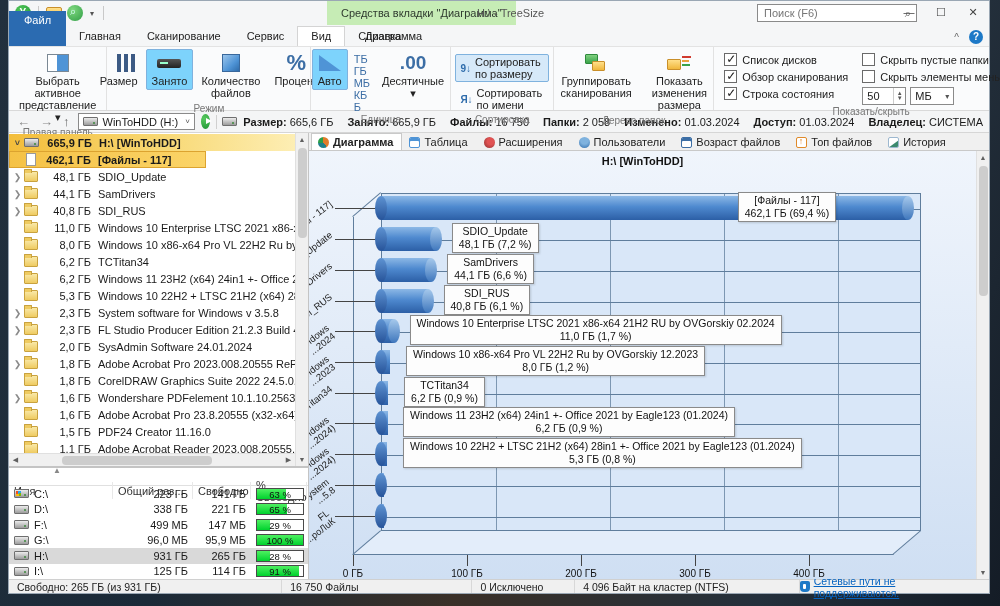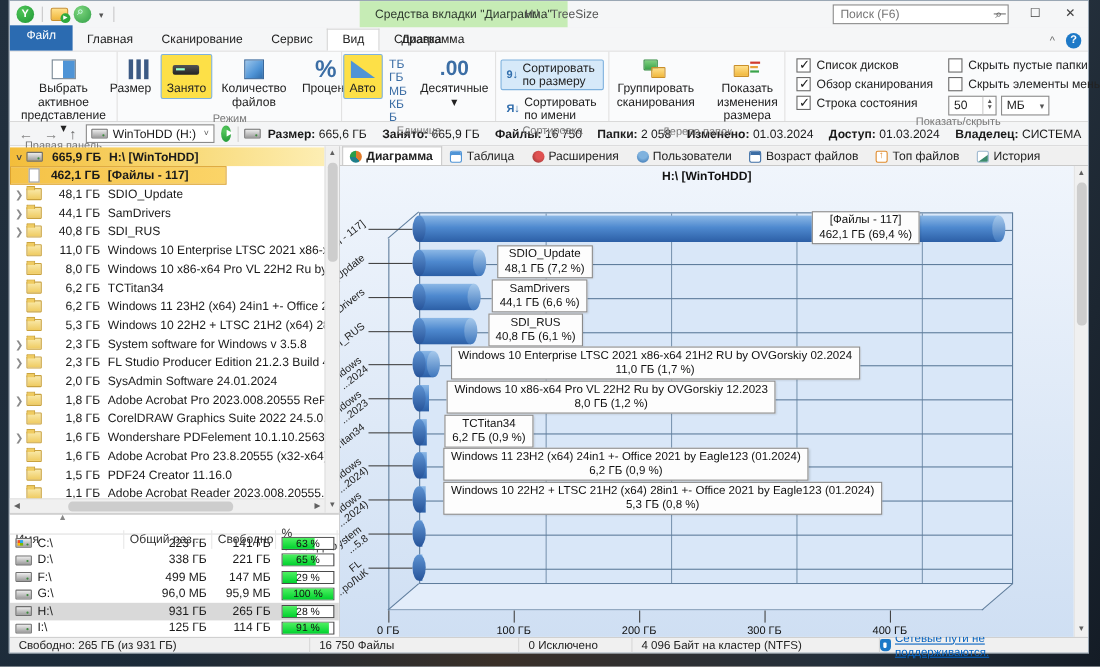--- a/index.html
+++ b/index.html
@@ -22,37 +22,37 @@
   .win-title { position:absolute; left:468px; top:0; height:24px; line-height:24px; color:#555; }
   .searchbox { position:absolute; left:748px; top:3px; width:160px; height:18px; background:#fff; border:1px solid #8a8a8a; display:flex; align-items:center; }
   .searchbox span.ph { flex:1; padding-left:6px; color:#767676; }
   .searchbox .mag { color:#555; font-size:11px; padding-right:5px; }
   .winbtns { position:absolute; right:0; top:0; height:24px; display:flex; }
   .winbtn { width:32px; height:24px; text-align:center; line-height:22px; color:#444; font-size:11px; }
 
   
   .tabrow { height:22px; background:#f5f6f7; display:flex; align-items:flex-end; position:relative; border-bottom:1px solid #e3e3e3; flex:0 0 auto; }
   .mtab { padding:3px 13px 4px; color:#222; }
-  .mtab.file { background:#2b6bb1; color:#fff; padding:3px 15px 8px; }
+  .mtab.file { background:#2b6bb1; color:#fff; padding:3px 15px 20px; }
   .mtab.active { background:#fff; border:1px solid #d4d4d4; border-bottom:none; }
   .mtab.ctx { position:absolute; left:332px; padding:3px 24px 4px; }
   .tabrow-right { position:absolute; right:6px; bottom:2px; display:flex; gap:10px; align-items:center; }
   .rib-collapse { color:#666; font-size:10px; }
   .help-circle { width:14px; height:14px; border-radius:50%; background:#1d79c7; color:#fff; font-size:10px; line-height:14px; text-align:center; font-weight:bold; }
 
   
   .ribbon { height:64px; background:#fafbfc; border-bottom:1px solid #d9d9d9; display:flex; flex:0 0 auto; }
   .rgroup { display:flex; flex-direction:column; position:relative; padding:2px 4px 0; }
   .rgroup + .rgroup { border-left:1px solid #e2e2e2; }
   .rgroup-body { flex:1; display:flex; align-items:flex-start; gap:2px; }
   .rgroup-label { text-align:center; color:#777; font-size:10px; height:14px; line-height:13px; }
   .bigbtn { display:flex; flex-direction:column; align-items:center; padding:2px 5px; border:1px solid transparent; border-radius:2px; }
   .bigbtn .bicon { height:22px; display:flex; align-items:center; justify-content:center; margin-bottom:1px; }
   .bigbtn .blabel { text-align:center; line-height:12px; color:#222; white-space:pre-line; }
-  .bigbtn.sel { background:#fde047; border-color:#7fb2de; }
+  .bigbtn.sel { background:#7dd3fc; border-color:#7fb2de; }
   .caret { color:#555; font-size:8px; }
   .icon-panel { width:22px; height:18px; border:1px solid #7a8894; background:linear-gradient(90deg,#fff 45%,#4f94d6 45%); }
   .icon-bars { width:4px; height:18px; background:#3c5a84; box-shadow:7px 0 #3c5a84, 14px 0 #3c5a84; }
   .icon-hdd { width:24px; height:9px; background:linear-gradient(#555,#222); border-radius:2px; position:relative; }
   .icon-hdd::after { content:""; position:absolute; left:3px; top:3px; width:8px; height:2px; background:#9fc; }
   .icon-cube { width:18px; height:18px; background:linear-gradient(135deg,#9cc6ec,#4f94d6 60%,#2f6cab); border:1px solid #39689c; }
   .icon-pct { font-size:22px; font-weight:bold; color:#3c6ea5; line-height:20px; }
   .icon-tri { width:0; height:0; border-left:22px solid #4f94d6; border-top:16px solid transparent; }
   .unit-letters { color:#3c6ea5; line-height:12px; padding:4px 4px 0; white-space:pre-line; }
   .icon-00 { font-size:19px; font-weight:bold; color:#3c6ea5; line-height:18px; }

